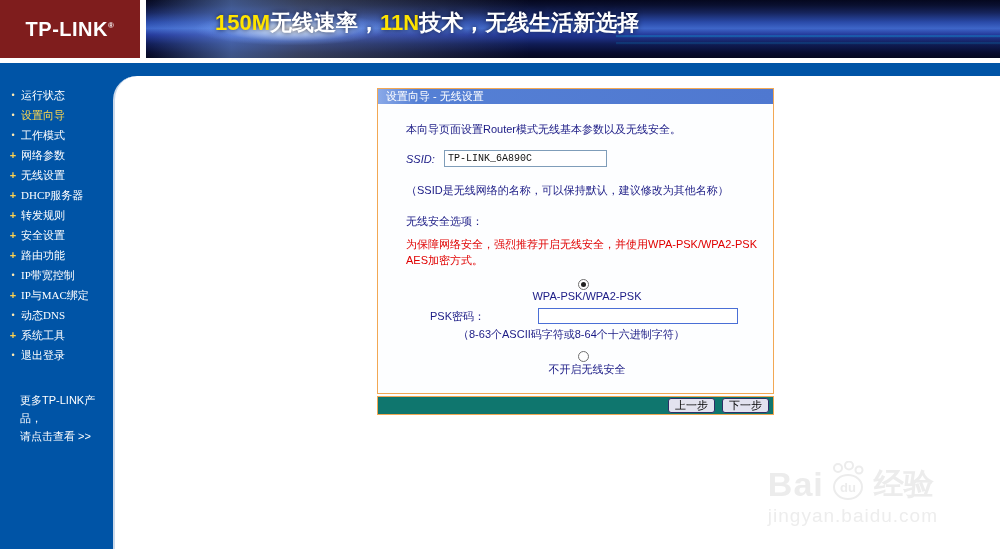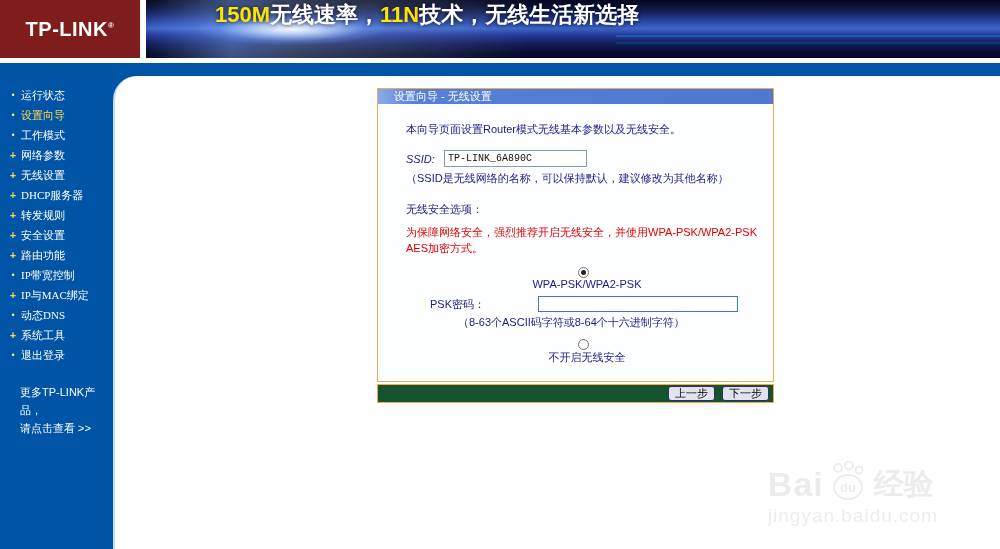--- a/index.html
+++ b/index.html
@@ -13,65 +13,65 @@
   .logo-text { font-size:20px; font-weight:bold; letter-spacing:0.5px; }
   .logo-reg { font-size:8px; vertical-align:super; }
   .banner { flex:1; margin-left:6px; position:relative; overflow:hidden;
     background:
       radial-gradient(ellipse 130px 22px at 17% 50%, rgba(255,255,255,0.98) 0%, rgba(205,225,255,0.85) 22%, rgba(120,165,255,0.3) 55%, rgba(0,0,0,0) 75%),
       linear-gradient(90deg, rgba(80,130,230,0.0) 0%, rgba(130,175,255,0.45) 10%, rgba(200,225,255,0.25) 18%, rgba(0,0,0,0) 45%),
       linear-gradient(180deg,#05081f 0%,#0a1030 9%,#16245c 22%,#2a4aa8 38%,#3e66c8 49%,#24399a 60%,#101c55 76%,#070c2e 91%,#05081f 100%);
   }
   .banner::after { content:""; position:absolute; right:0; top:0; width:45%; height:100%;
     background:linear-gradient(180deg, rgba(0,0,0,0) 60%, rgba(0,215,255,0.35) 62%, rgba(0,0,0,0) 65%, rgba(0,0,0,0) 72%, rgba(0,195,255,0.22) 74%, rgba(0,0,0,0) 77%); }
-  .banner-text { position:absolute; left:69px; top:0; font-size:22px; font-weight:bold;
+  .banner-text { position:absolute; left:69px; top:8px; font-size:22px; font-weight:bold;
                  color:#fff; white-space:nowrap; text-shadow:0 0 5px rgba(0,0,20,0.85); z-index:2; }
   .hl { color:#FFE400; }
 
   
   .main { position:relative; height:486px; margin-top:5px; background:#0054A6; }
   .content { position:absolute; left:113px; top:13px; right:0; bottom:0;
              background:#fff; border-top-left-radius:24px; border-left:2px solid #CBD9EA; }
 
   
   .sidebar { position:absolute; left:0; top:22px; width:113px; color:#fff; z-index:3; }
   .menu-item { height:20px; display:flex; align-items:center; padding-left:8px;
                font-size:11px; cursor:pointer; white-space:nowrap; }
   .bullet { width:10px; text-align:center; margin-right:3px; font-size:11px; }
   .bullet.plus { color:#FFD24D; font-weight:bold; }
   .bullet.dot  { color:#FFEAB0; font-size:9px; }
   .mi-label { color:#fff;font-family:Liberation Serif, serif; }
   .mi-label.active { color:#FFD84D; }
-  .more-text { margin-top:18px; padding-left:20px; font-size:11px; line-height:18px; color:#fff; cursor:pointer; }
+  .more-text { margin-top:26px; padding-left:20px; font-size:11px; line-height:18px; color:#fff; cursor:pointer; }
 
   
   .wizard { position:absolute; left:262px; top:12px; width:397px; font-size:11px; }
   .wizard-main { border:1px solid #F2A854; background:#FDFEFF; }
-  .wizard-title { height:15px; line-height:15px; padding-left:16px; color:#fff; font-size:11px;
+  .wizard-title { height:15px; line-height:15px; padding-left:8px; color:#fff; font-size:11px;
                   background:linear-gradient(90deg,#8AA9E8 0%,#5580D5 10%,#4F78D0 100%); }
   .wizard-body { padding:8px 14px 16px 28px; color:#1A1A85; }
   .intro { margin-top:10px; }
   .ssid-row { margin-top:13px; display:flex; align-items:center; }
   .ssid-label { width:38px;font-style:italic; }
-  .ssid-input { width:143px; height:17px; border:1px solid #7F9DB9; padding:4px 3px;
+  .ssid-input { width:163px; height:17px; border:1px solid #7F9DB9; padding:4px 3px;
                 font-family:"Liberation Mono","DejaVu Sans Mono",monospace; font-size:10px; color:#111; }
-  .ssid-hint { margin-top:4px; }
+  .ssid-hint { margin-top:16px; }
   .sec-label { margin-top:16px; }
   .warning { margin-top:7px; color:#E00000; line-height:16px; width:355px; }
   .radio-row { margin-top:11px; display:flex; align-items:center; margin-left:9px;flex-direction:column; }
   .radio { width:11px; height:11px; border:1px solid #707070; border-radius:50%; background:#fff;
            margin-right:7px; position:relative; flex:0 0 auto; cursor:pointer; }
   .radio.on::after { content:""; position:absolute; left:2px; top:2px; width:5px; height:5px;
                      border-radius:50%; background:#222; }
   .psk-row { margin-top:6px; display:flex; align-items:center; padding-left:24px; }
   .psk-label { width:108px; }
   .psk-input { width:200px; height:16px; border:1px solid #4A6FD6; padding:1px 3px; font-size:10px; }
   .psk-hint { margin-top:3px; margin-left:52px; }
   .radio-row.second { margin-top:9px; }
-  .wizard-footer { margin-top:2px; border:1px solid #F2A854; background:#14532d; height:19px;
+  .wizard-footer { margin-top:2px; border:1px solid #F2A854; background:#0f766e; height:19px;
                    display:flex; justify-content:flex-end; align-items:center; gap:7px; padding-right:4px; }
   .wiz-btn { width:47px; height:15px; font-size:11px; line-height:13px; text-align:center; color:#000;
              background:#E3E3EF; border:1px solid #2E2E66; border-radius:3px; cursor:pointer; }
 
   
   .watermark { position:absolute; right:62px; bottom:22px; text-align:left; pointer-events:none; }
   .wm-row { display:flex; align-items:flex-end; color:#ECECEC; font-weight:bold; }
   .wm-bai { font-size:34px; line-height:30px; letter-spacing:1px; }
   .wm-paw { margin:0 2px -2px 2px; }
   .wm-suffix { font-size:30px; line-height:30px; margin-left:4px; }

